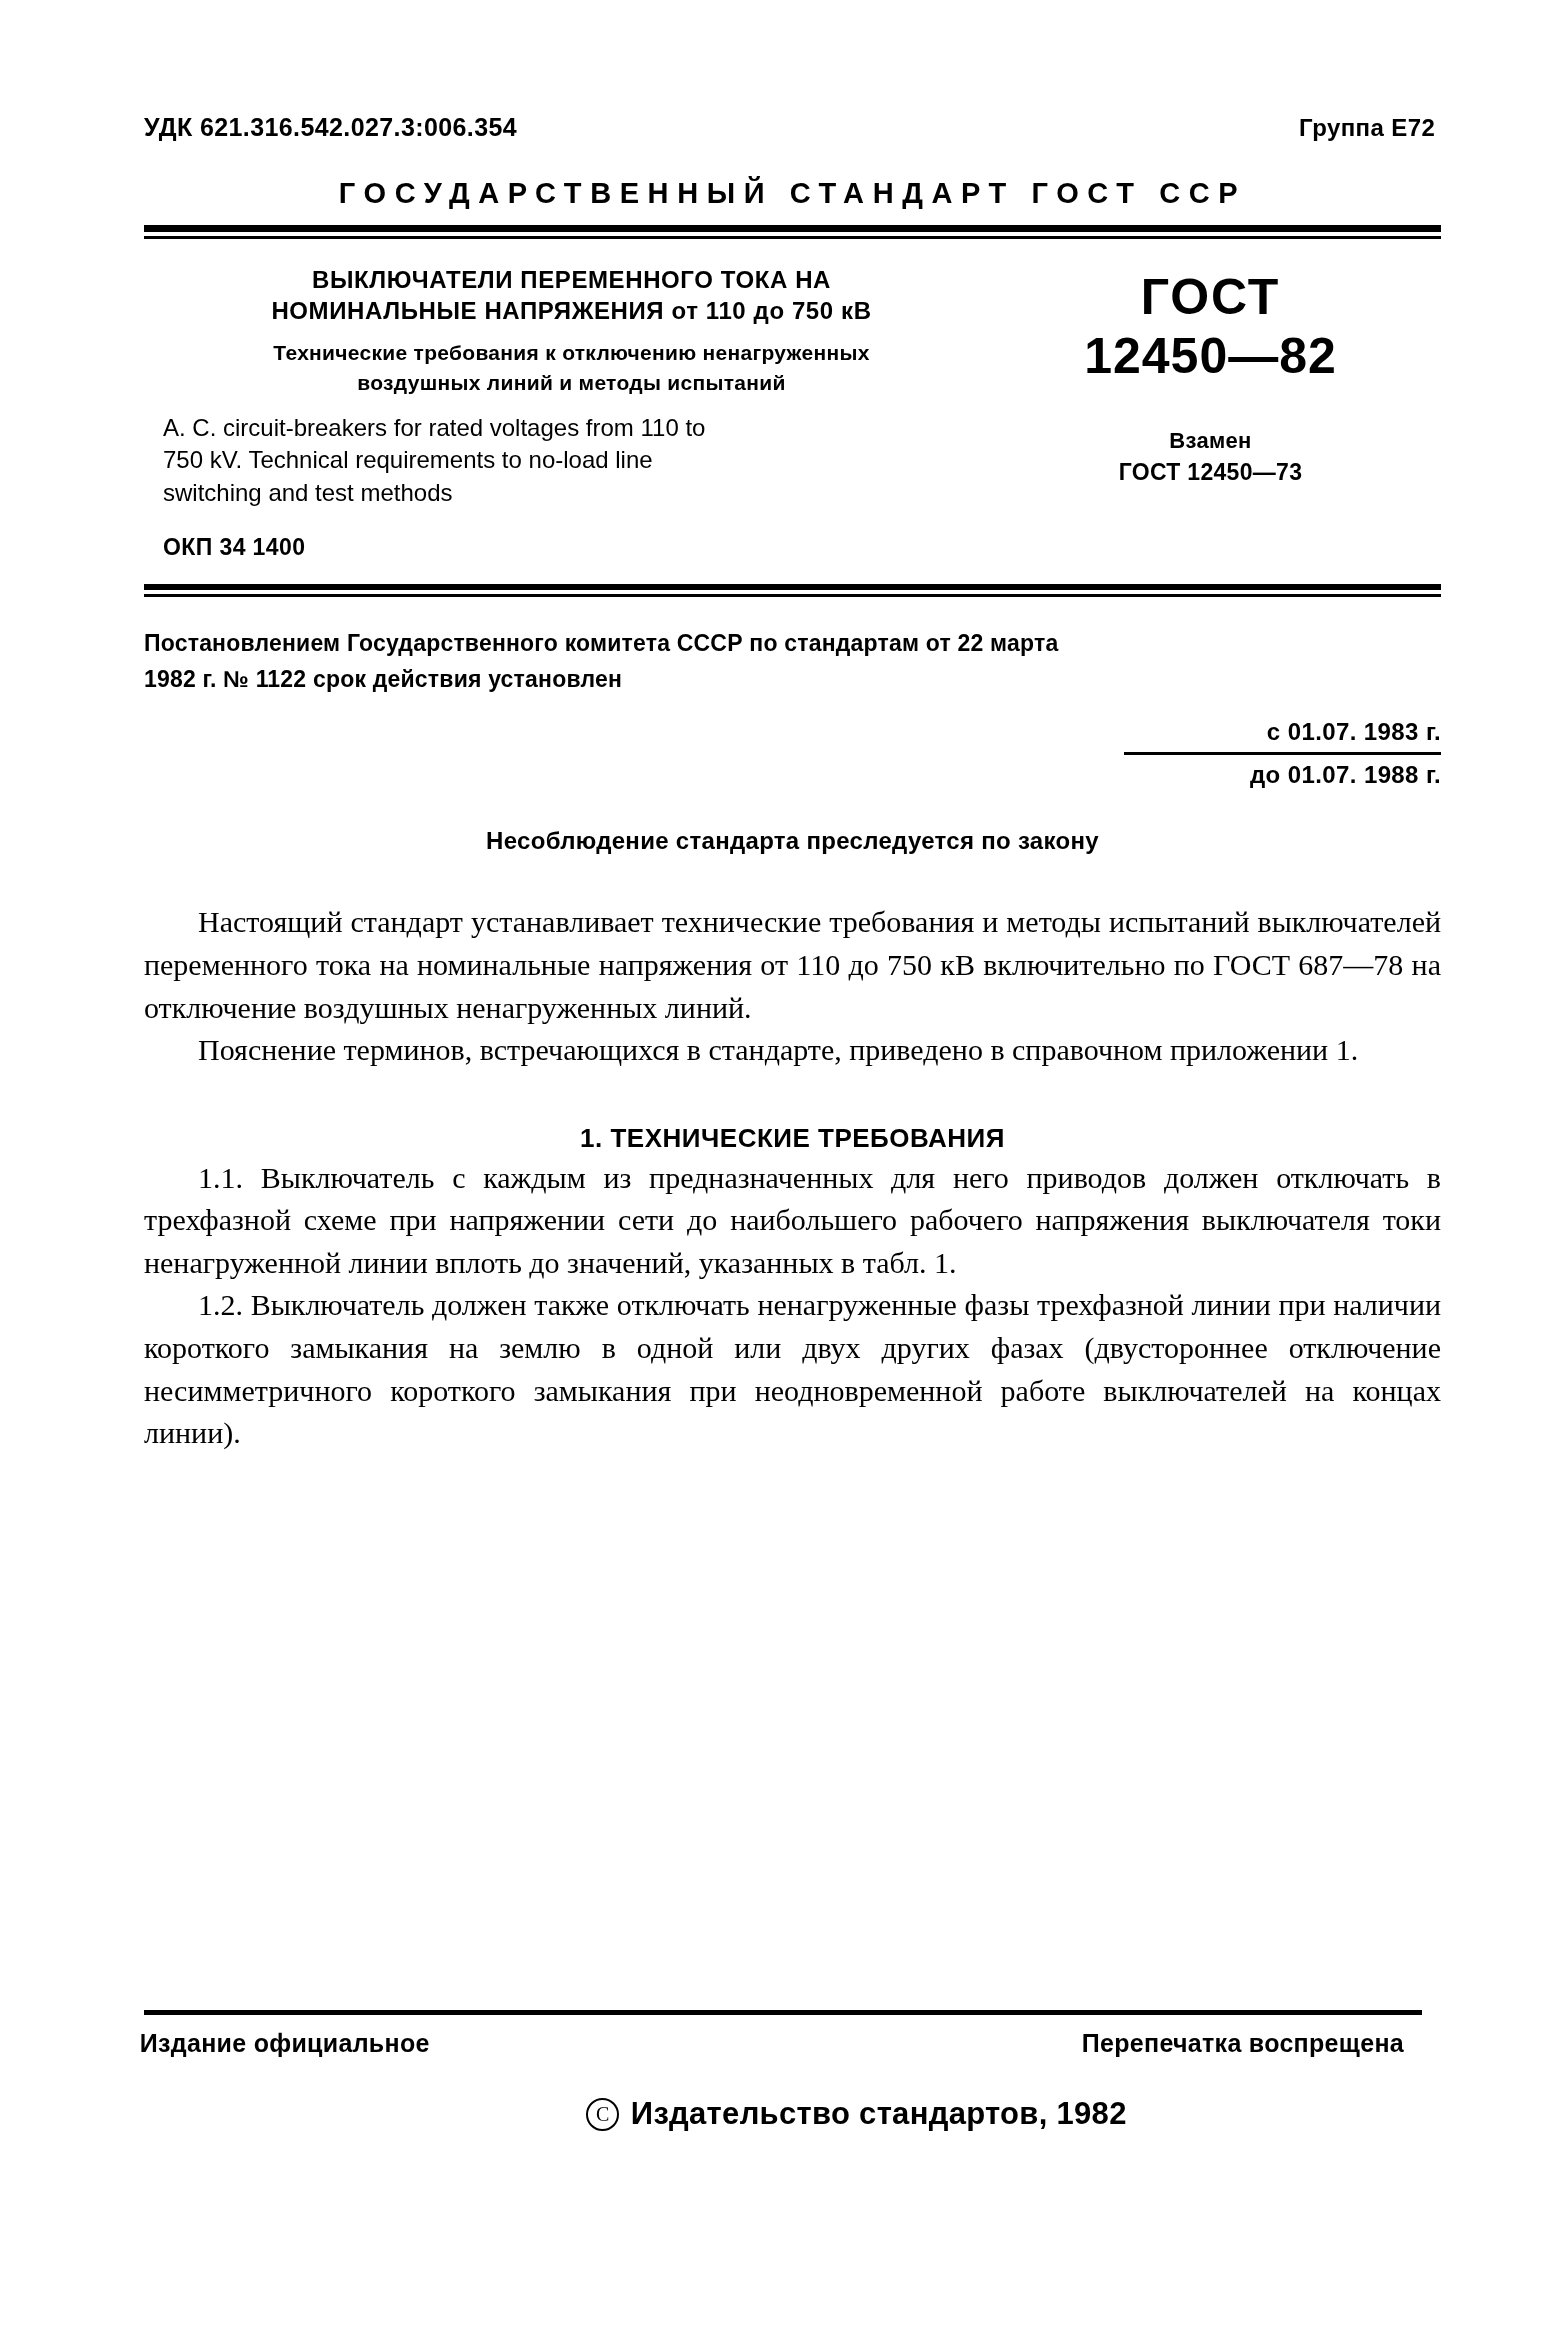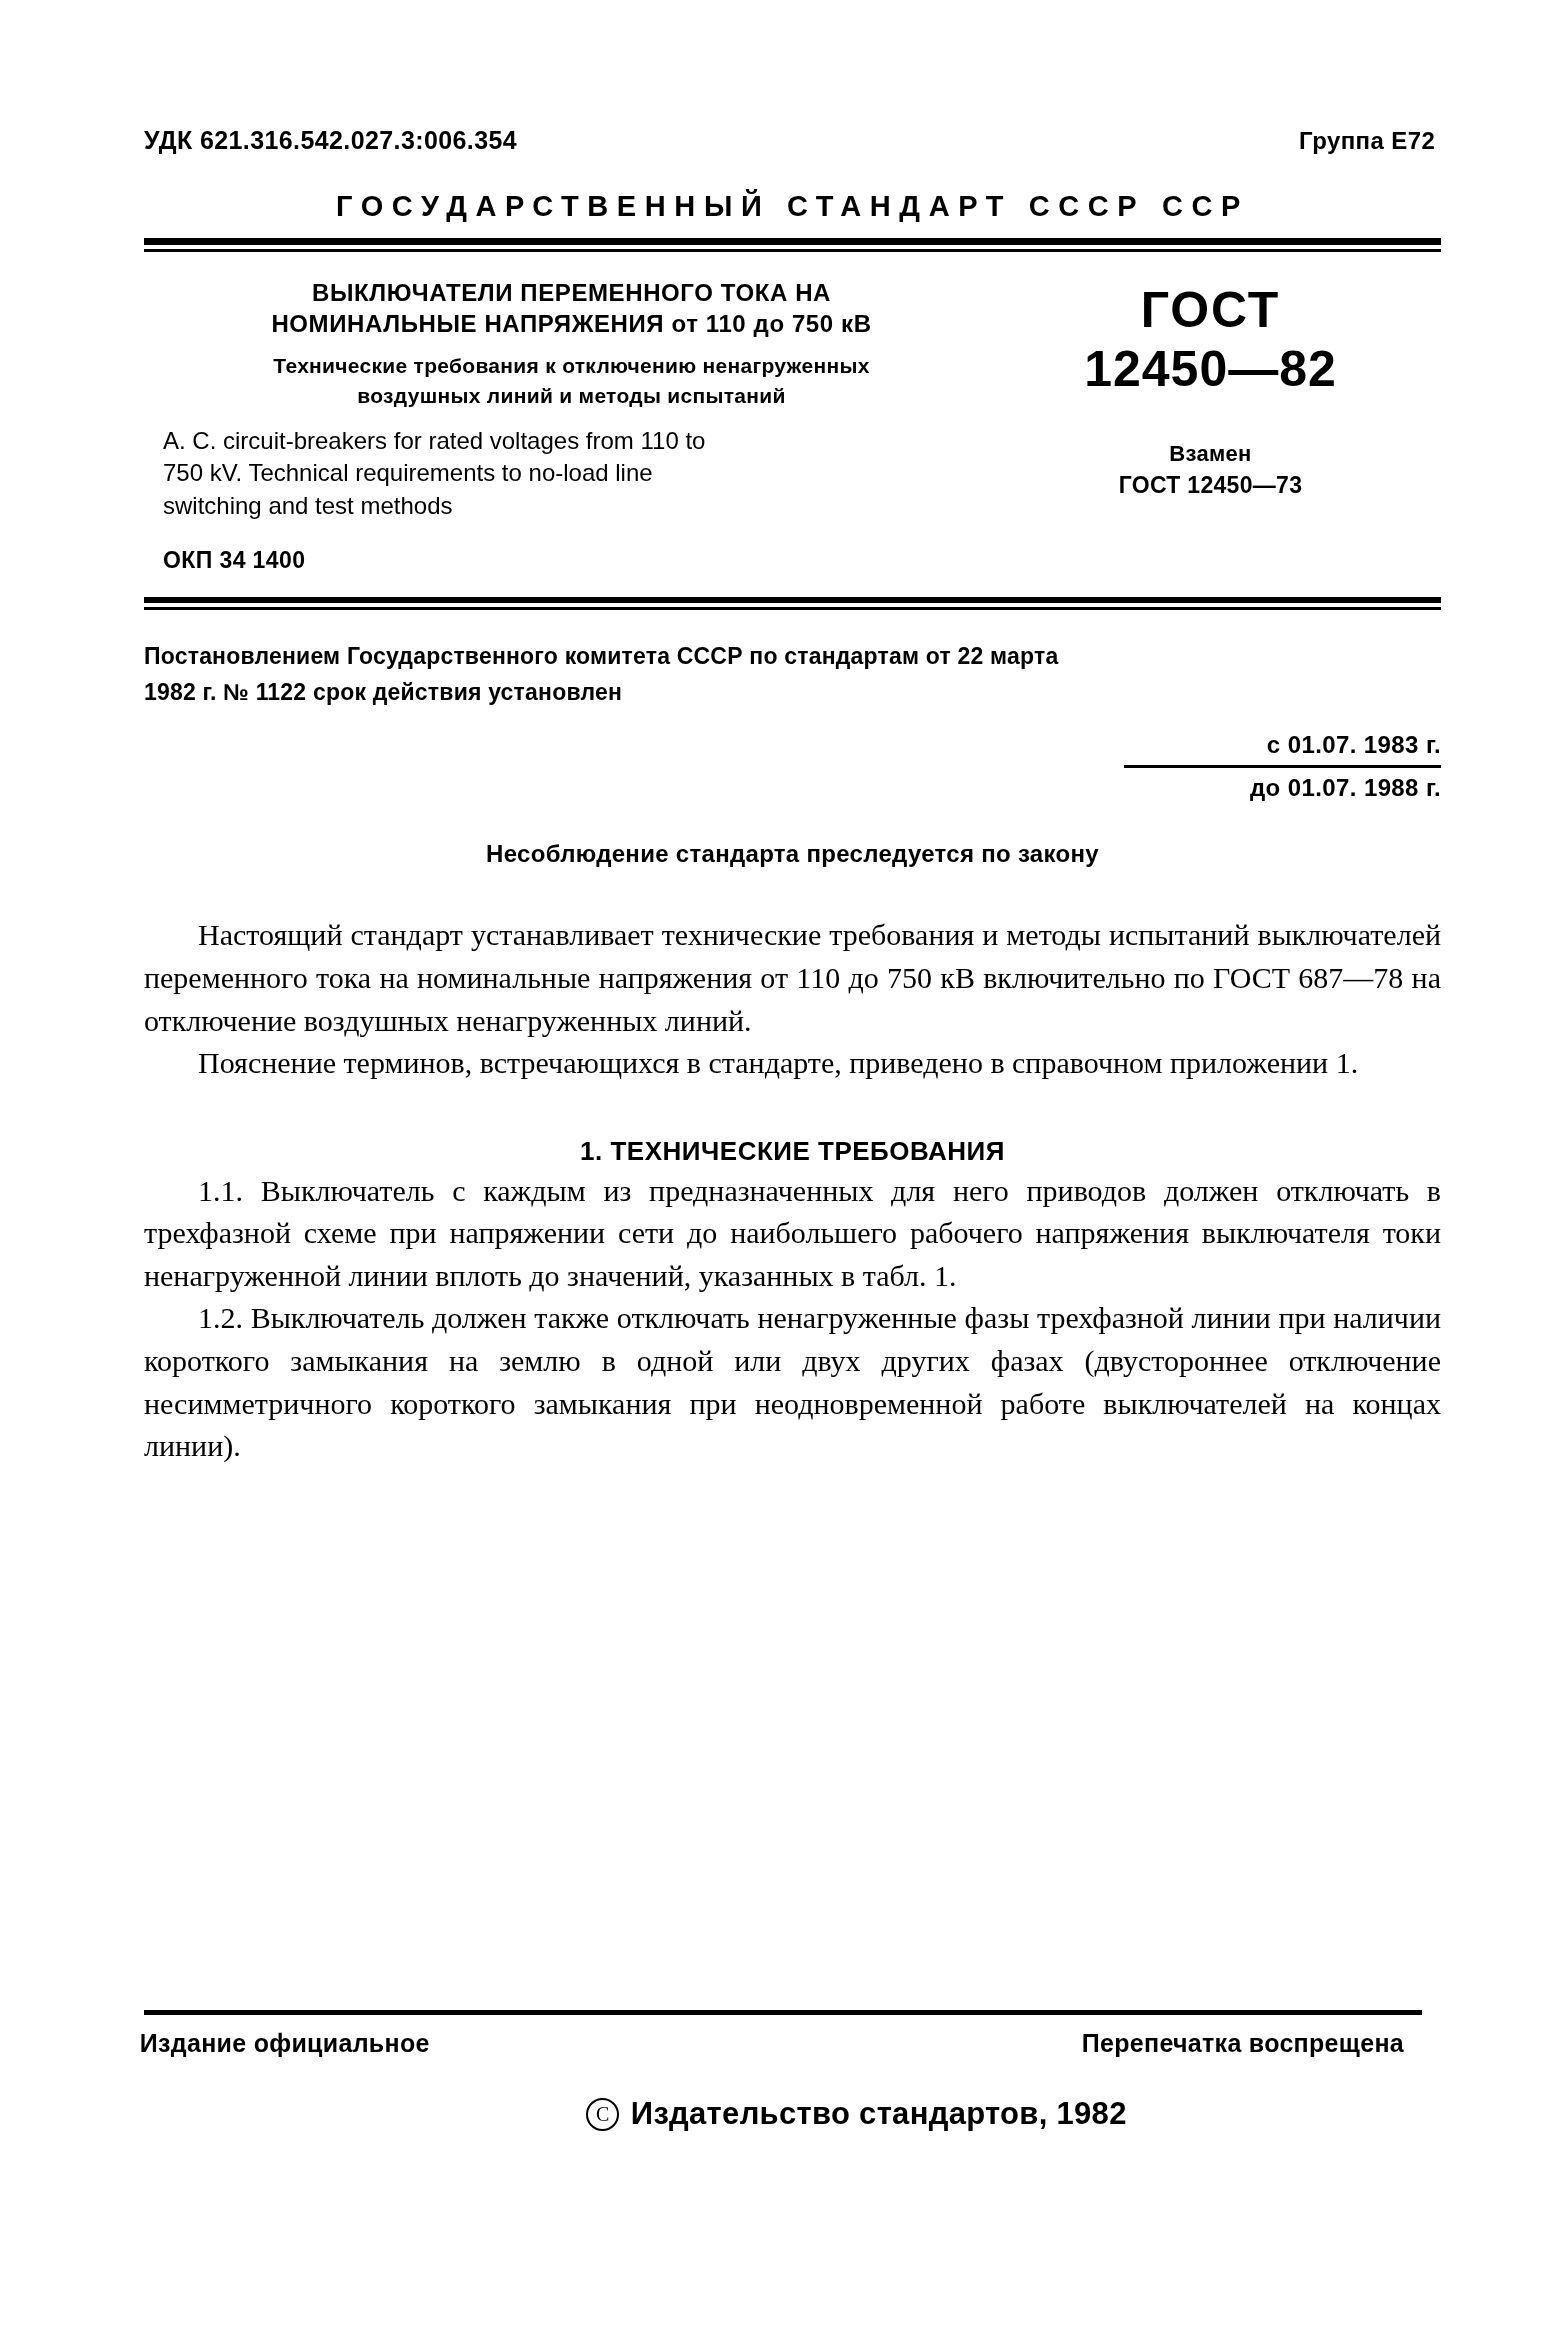--- a/index.html
+++ b/index.html
@@ -20,21 +20,20 @@
     left: 0; top: 0;
     width: 1561px;
     height: 2328px;
     background: #ffffff;
   }
   .content {
     position: absolute;
     left: 144px;
     top: 0;
     width: 1297px;
-    margin-top: 13px;
   }
 
   
   .topline {
     display: flex;
     justify-content: space-between;
     align-items: baseline;
     margin-top: 113px;
     font-family: "Liberation Sans", sans-serif;
     font-weight: bold;
@@ -267,21 +266,21 @@
 <body>
 
 <div class="page">
   <div class="content">
 
     <div class="topline">
       <span class="udk">УДК 621.316.542.027.3:006.354</span>
       <span class="group">Группа Е72</span>
     </div>
 
-    <div class="banner">ГОСУДАРСТВЕННЫЙ СТАНДАРТ СССР ССР</div>
+    <div class="banner">ГОСУДАРСТВЕННЫЙ СТАНДАРТ ГОСТ ССР</div>
 
     <div class="rule-thick"></div>
     <div class="rule-thin"></div>
 
     <div class="titleblock">
       <div class="title-left">
         <div class="t-main">ВЫКЛЮЧАТЕЛИ ПЕРЕМЕННОГО ТОКА НА</div>
         <div class="t-main">НОМИНАЛЬНЫЕ НАПРЯЖЕНИЯ от 110 до 750 кВ</div>
         <div class="t-sub">Технические требования к отключению ненагруженных</div>
         <div class="t-sub" style="margin-top:1.9px;">воздушных линий и методы испытаний</div>

